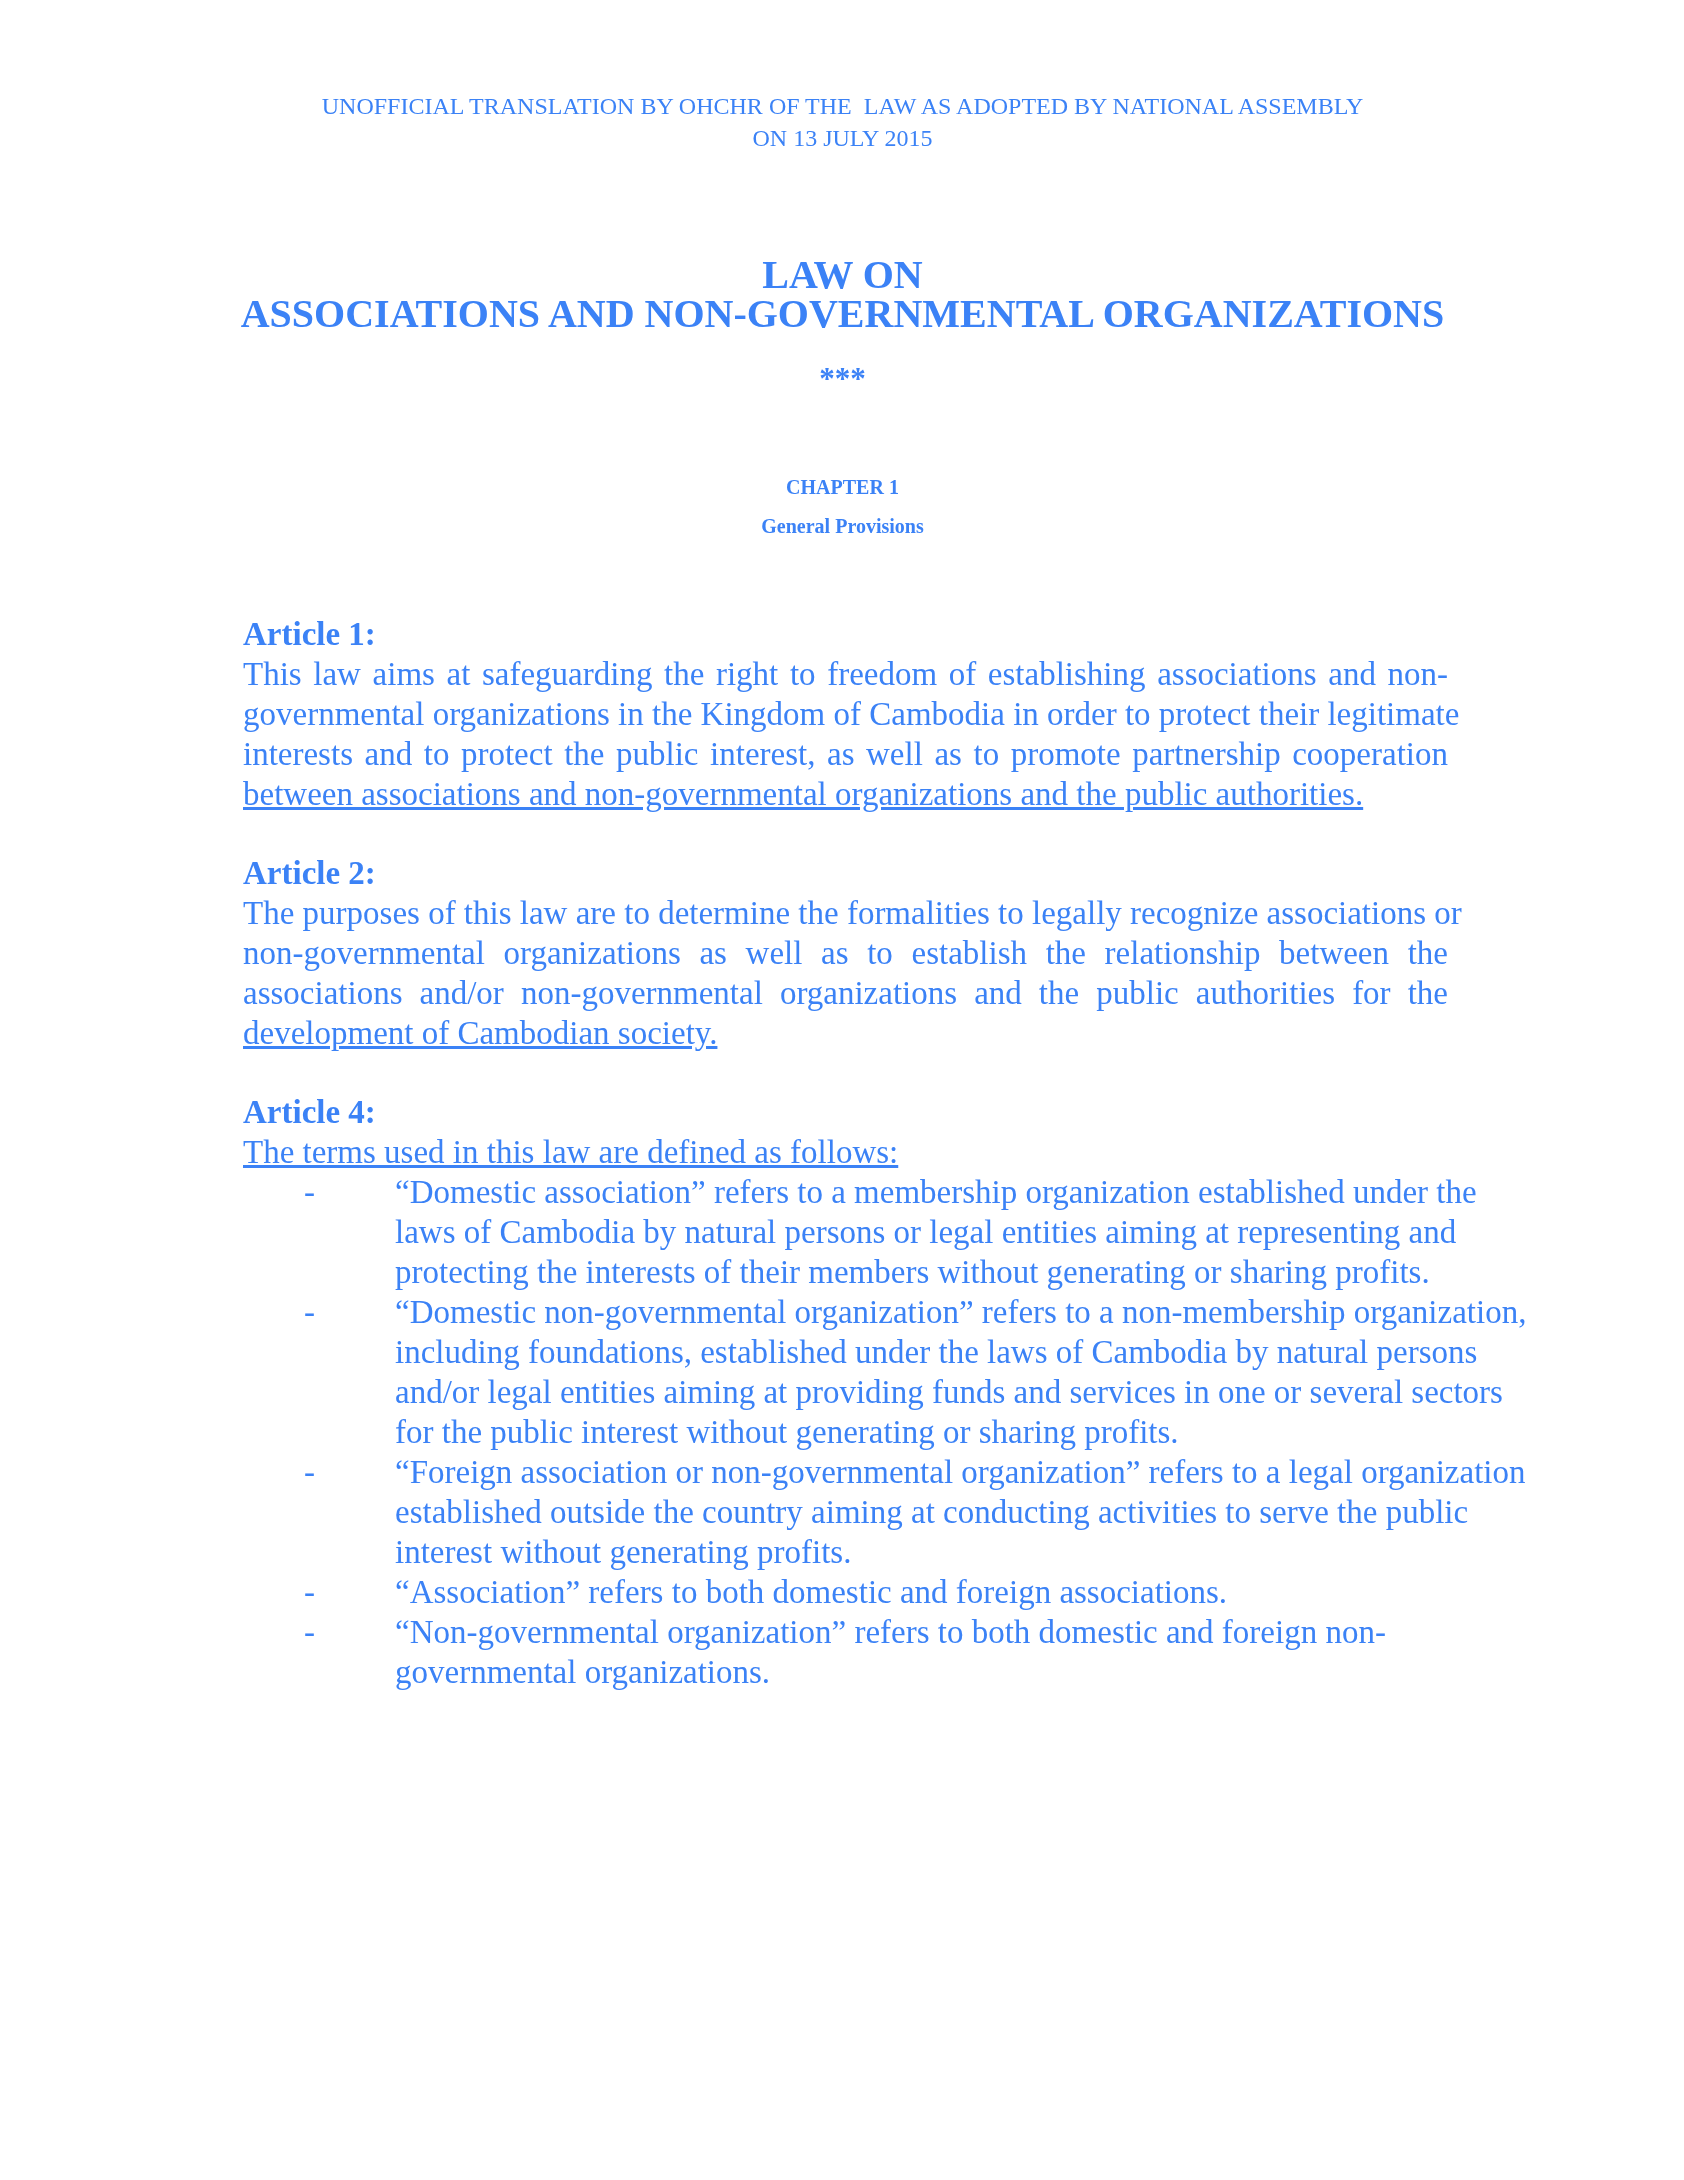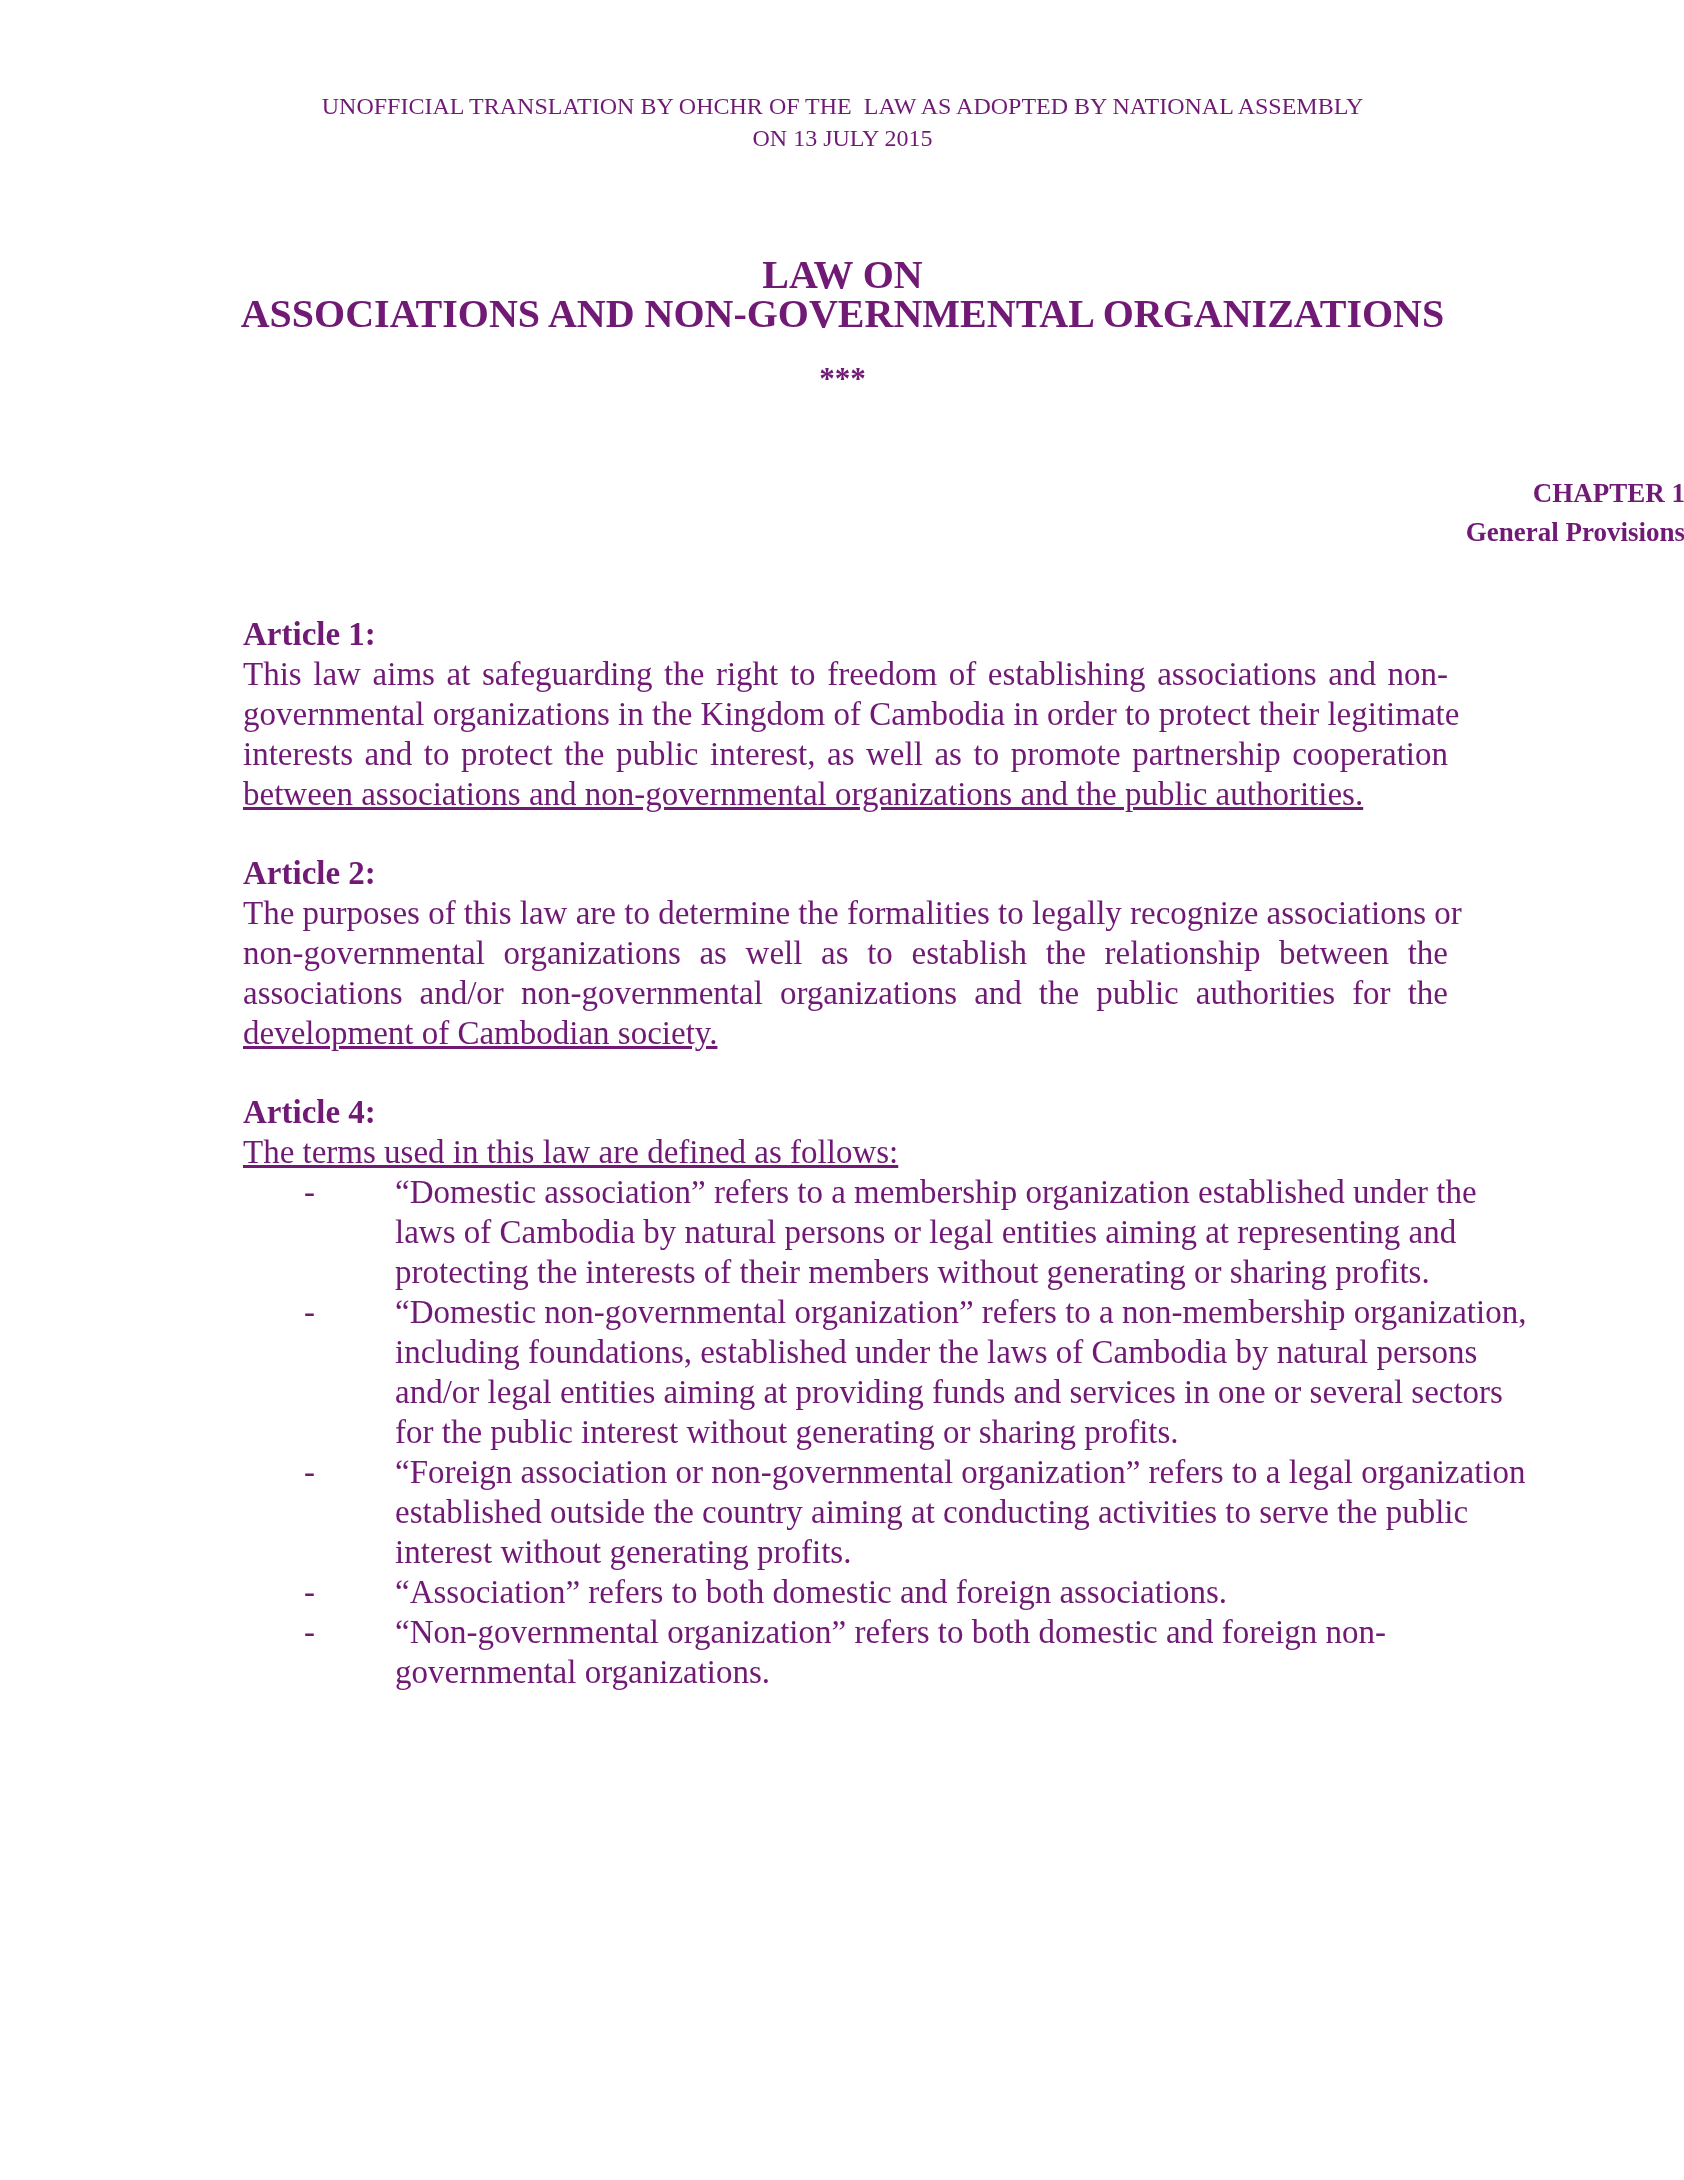--- a/index.html
+++ b/index.html
@@ -1,40 +1,40 @@
 <!DOCTYPE html>
 <html style="font-size:13.6px"><head>
 <meta charset="utf-8">
 <style>
   html, body { margin: 0; padding: 0; background: #ffffff; }
   .page {
     position: relative;
     width: 1685px;
     height: 1851px;
     background: #ffffff;
-    color: #701a75;
+    color: #3b82f6;
     font-family: "Liberation Serif", "DejaVu Serif", serif;
     overflow: hidden;
   }
   #doc-header {
     position: absolute; top: 90px; left: 0; width: 100%;
     text-align: center; font-size: 24px; line-height: 32px;
   }
   .hline { white-space: pre; }
   #doc-title {
     position: absolute; top: 255px; left: 0; width: 100%;
     text-align: center; font-weight: bold; font-size: 40px; line-height: 39px;
   }
   #title-separator {
     position: absolute; top: 361px; left: 0; width: 100%;
     text-align: center; font-weight: bold; font-size: 31px;
   }
   #chapter {
     position: absolute; top: 468px; left: 0; width: 100%;
-    text-align: right; font-weight: bold; font-size: 27px; line-height: 39px; margin-top: 6px;
+    text-align: center; font-weight: bold; font-size: 20px; line-height: 39px;
   }
   #articles {
     position: absolute; top: 614px; left: 243px; width: 1205px;
     font-size: 33px; line-height: 40px;
   }
   .article { margin-bottom: 39px; }
   .article-heading { font-weight: bold; }
   .pline.jl { text-align: justify; text-align-last: justify; white-space: nowrap; }
   .pline.ll { text-align: left; white-space: nowrap; text-decoration: underline; }
   .bullet { position: relative; padding-left: 106px; }

